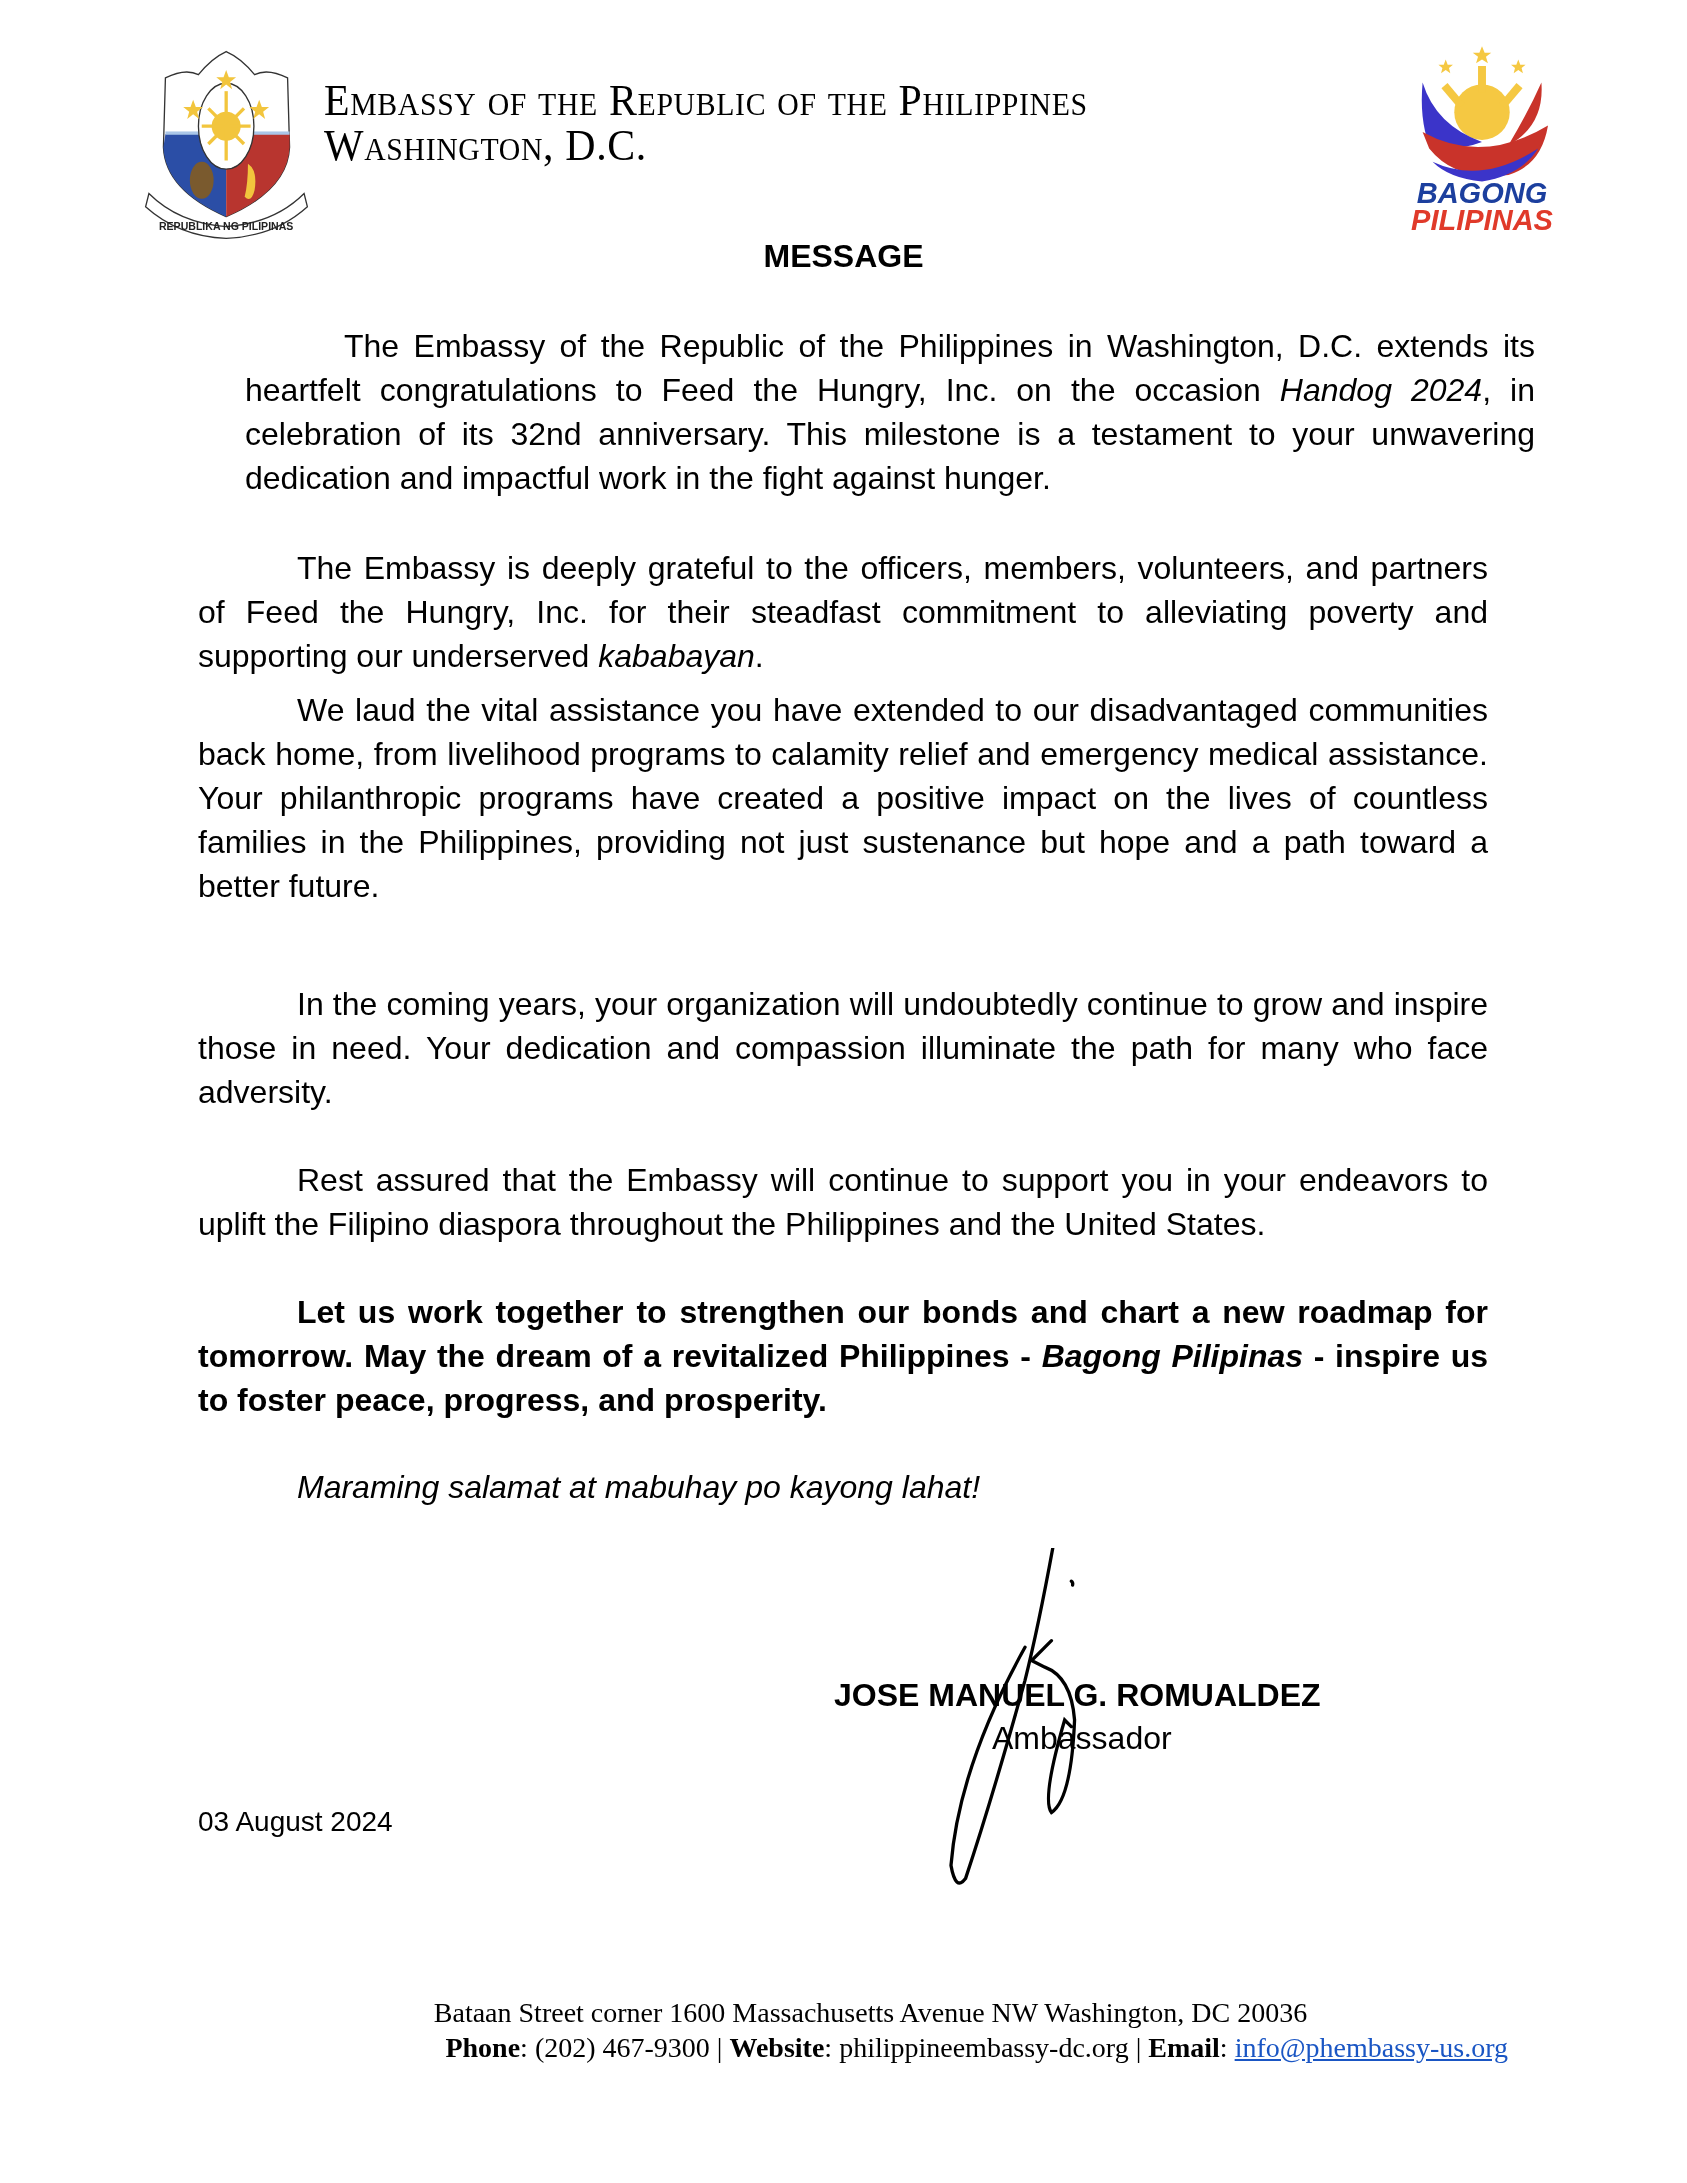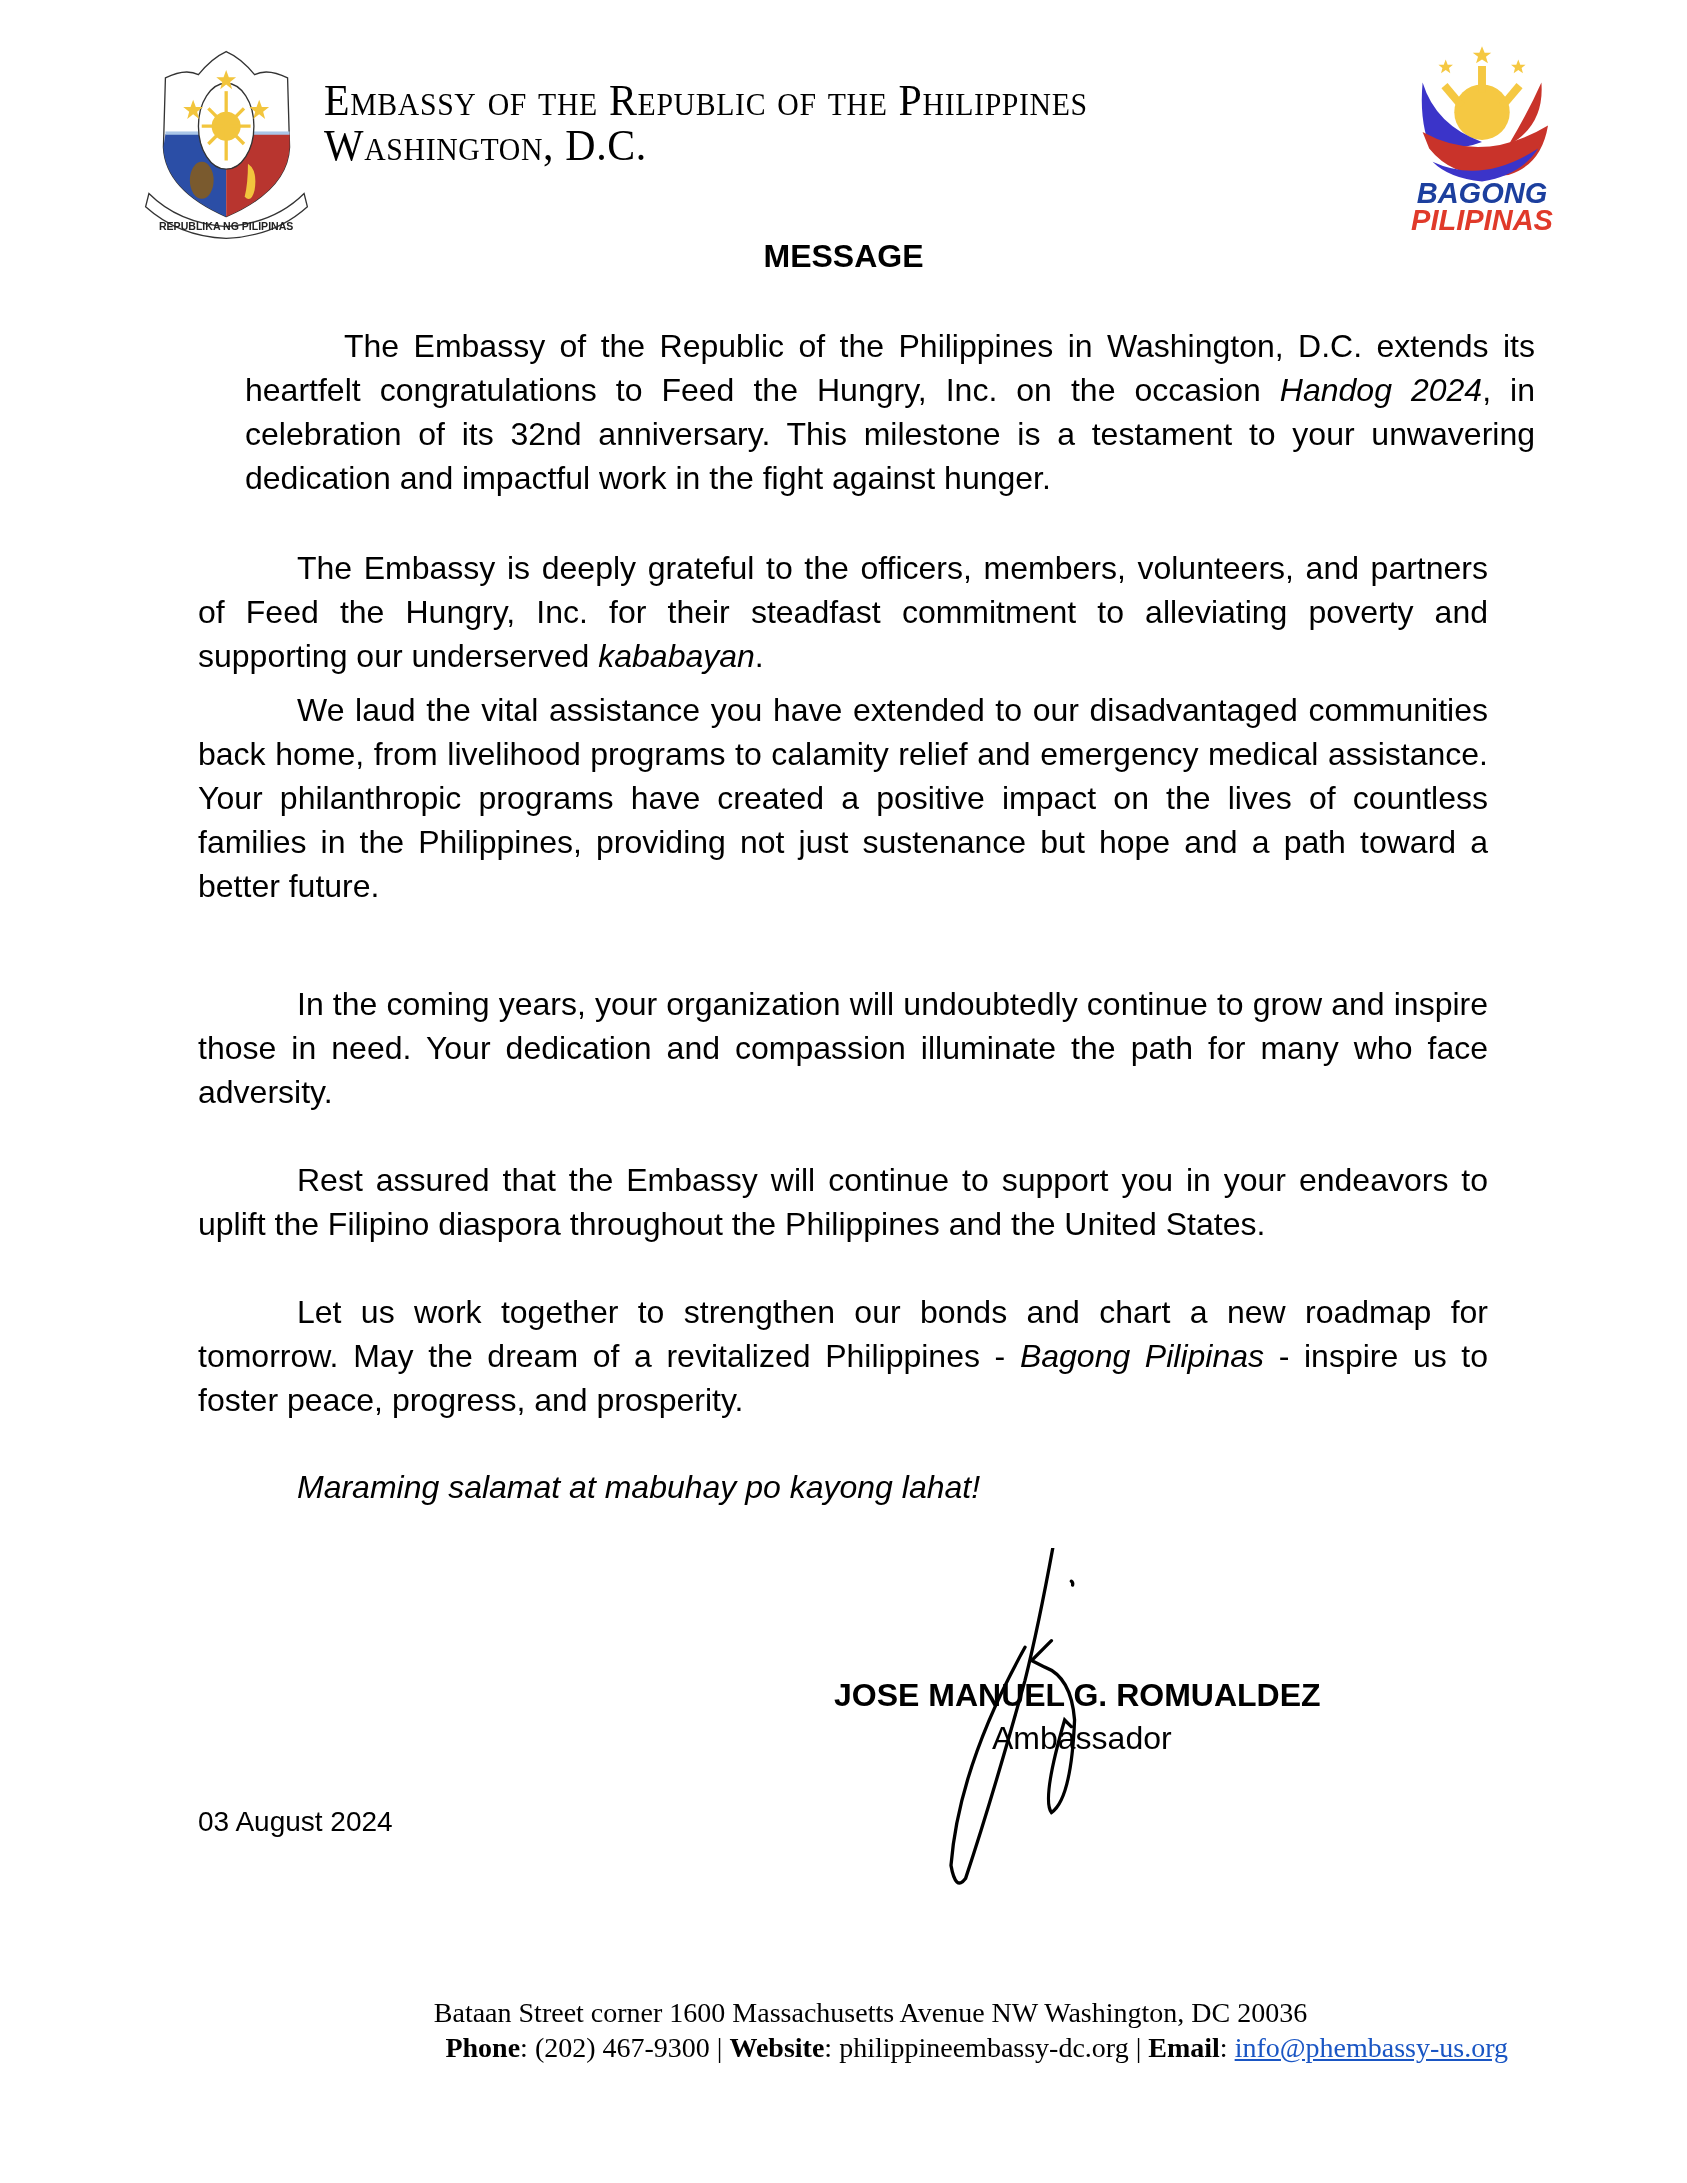--- a/index.html
+++ b/index.html
@@ -8,21 +8,21 @@
   #seal { left:139px; top:48px; width:175px; height:192px; }
   #bp-logo { left:1383px; top:33px; width:198px; height:198px; }
   #hdr1, #hdr2 { left:324px; font-family:"Liberation Serif", serif; font-size:45px; letter-spacing:0.7px; white-space:nowrap; transform:scaleX(0.93); transform-origin:left; }
   #hdr1 { top:74px; }
   #hdr2 { top:119px; }
   .sc { font-variant:small-caps; }
   #title { left:0; width:1687px; top:238px; text-align:center; font-weight:bold; font-size:32px; }
   .para { left:198px; width:1290px; font-size:32px; line-height:44px; text-align:justify; text-indent:99px; }
   .para i { font-style:italic; }
   #p1 { top:324px;margin-left:47px; } #p2 { top:546px; } #p3 { top:688px; }
-  #p4 { top:982px; } #p5 { top:1158px; } #p6 { top:1290px; }
+  #p4 { top:982px; } #p5 { top:1158px; } #p6 { top:1290px;font-weight:bold; }
   #p7 { top:1465px; font-style:italic; }
   #sig-name { left:834px; top:1677px; font-weight:bold; font-size:32px; white-space:nowrap; }
   #sig-title { left:992px; top:1720px; font-size:32px; }
   #signature { left:873px; top:1548px; width:304px; height:344px; }
   #date { left:198px; top:1806px; font-size:28px; }
   #footer1 { left:0; width:1687px; top:1997px; text-align:center; font-family:"Liberation Serif", serif; font-size:28px;padding-left:27px; }
   #footer2 { left:0; width:1508px; top:2032px; text-align:right; font-family:"Liberation Serif", serif; font-size:28px; }
   #footer2 b { font-weight:bold; }
   #footer2 a { color:#1a56c4; text-decoration:underline; }
 </style>

